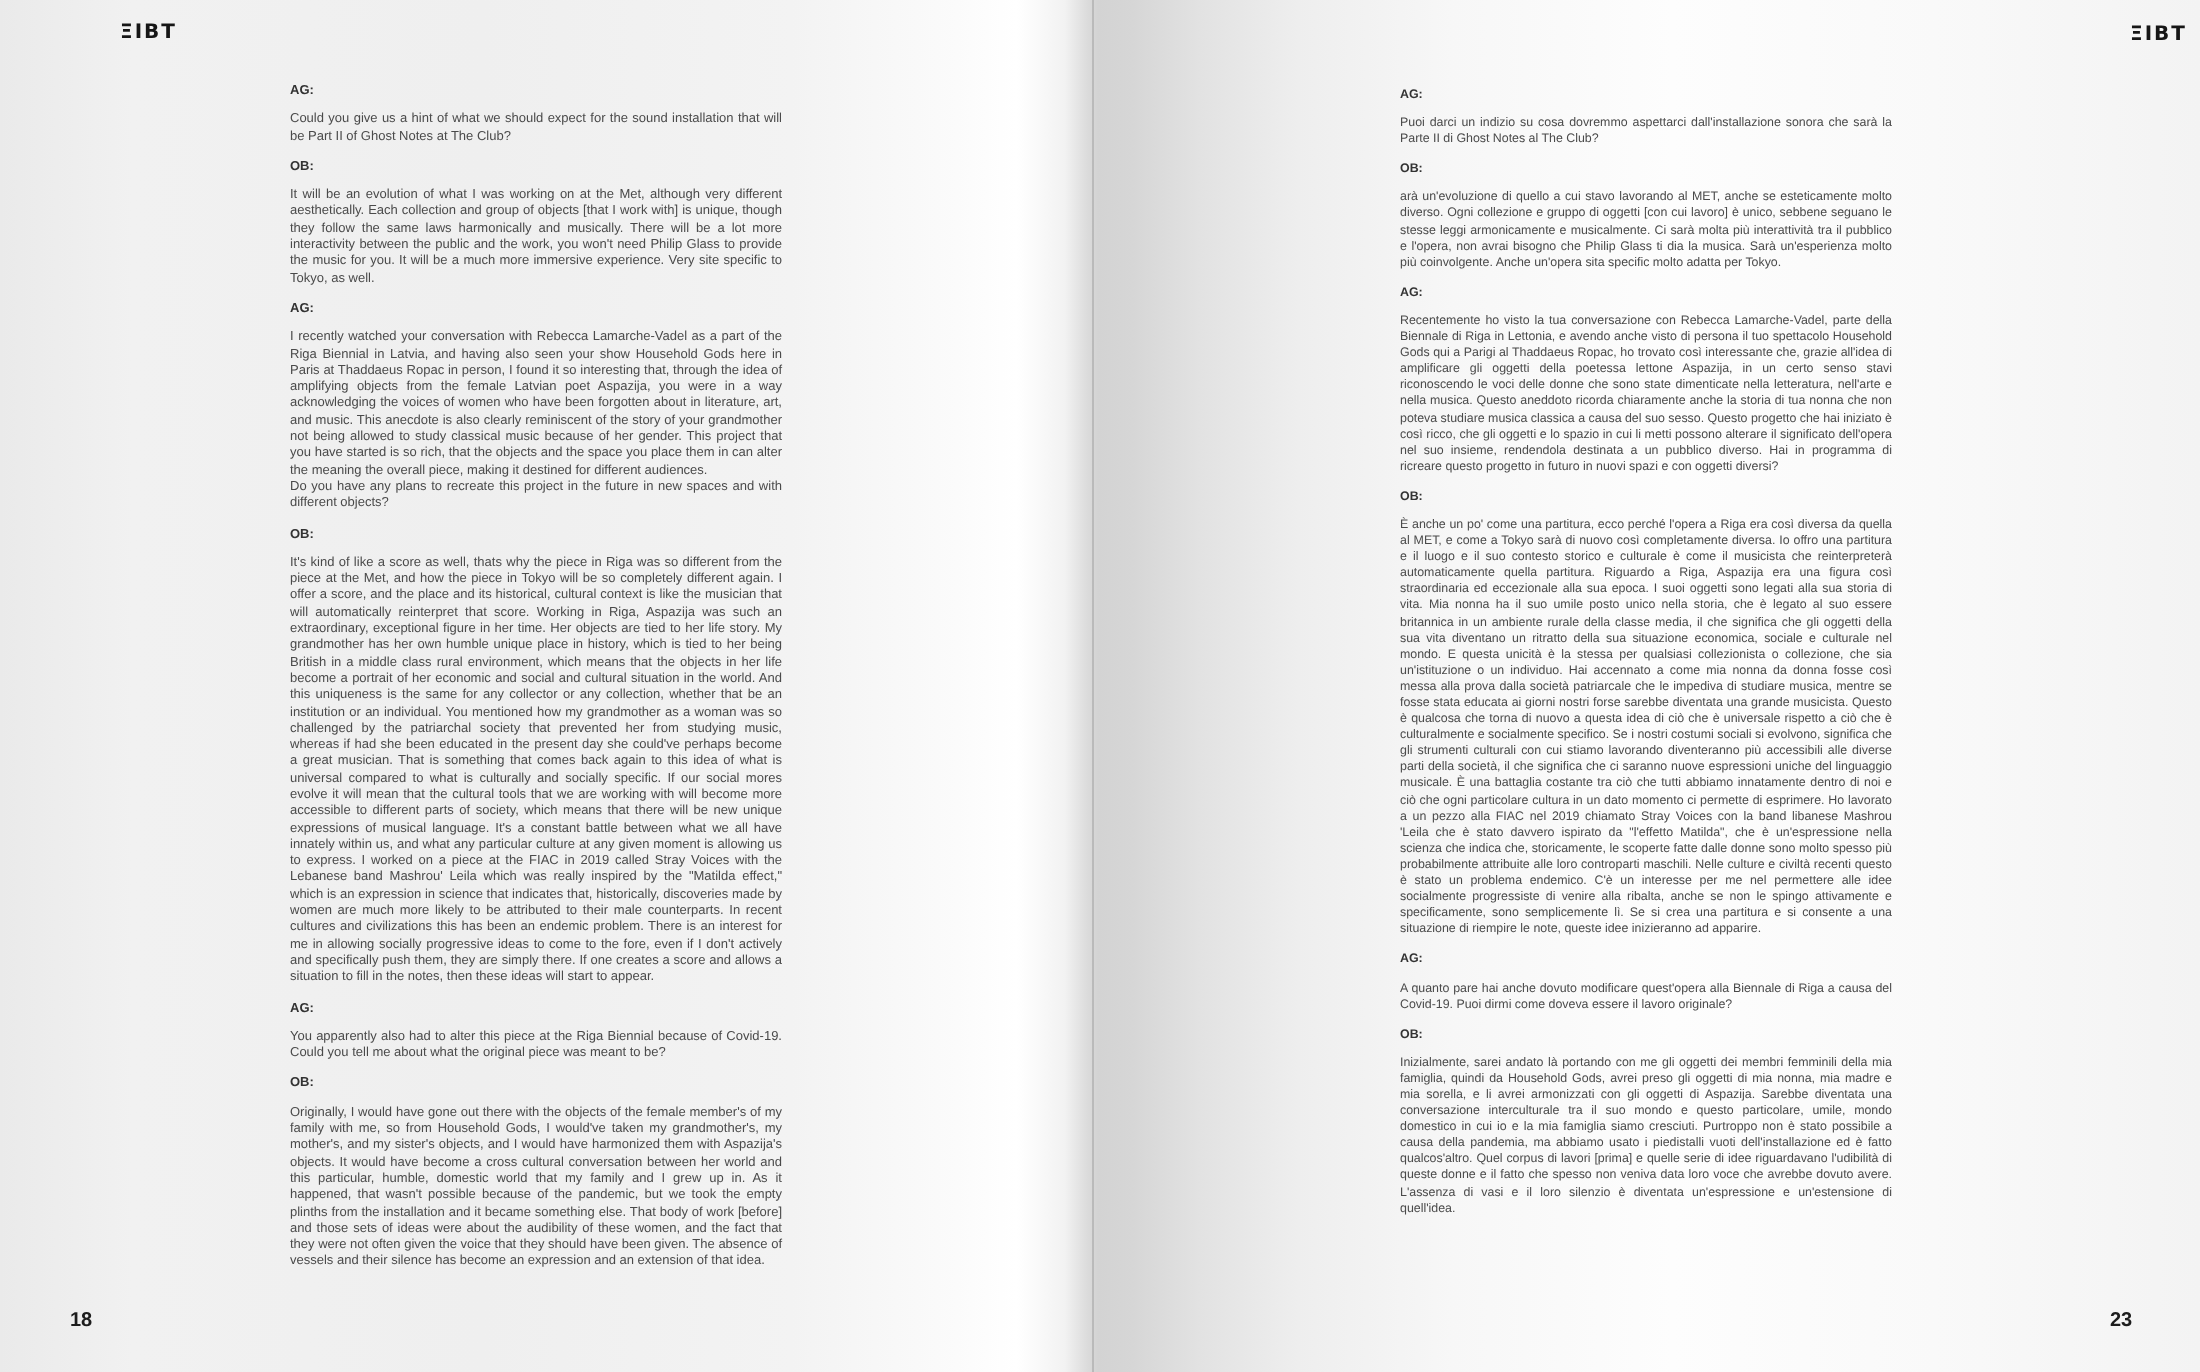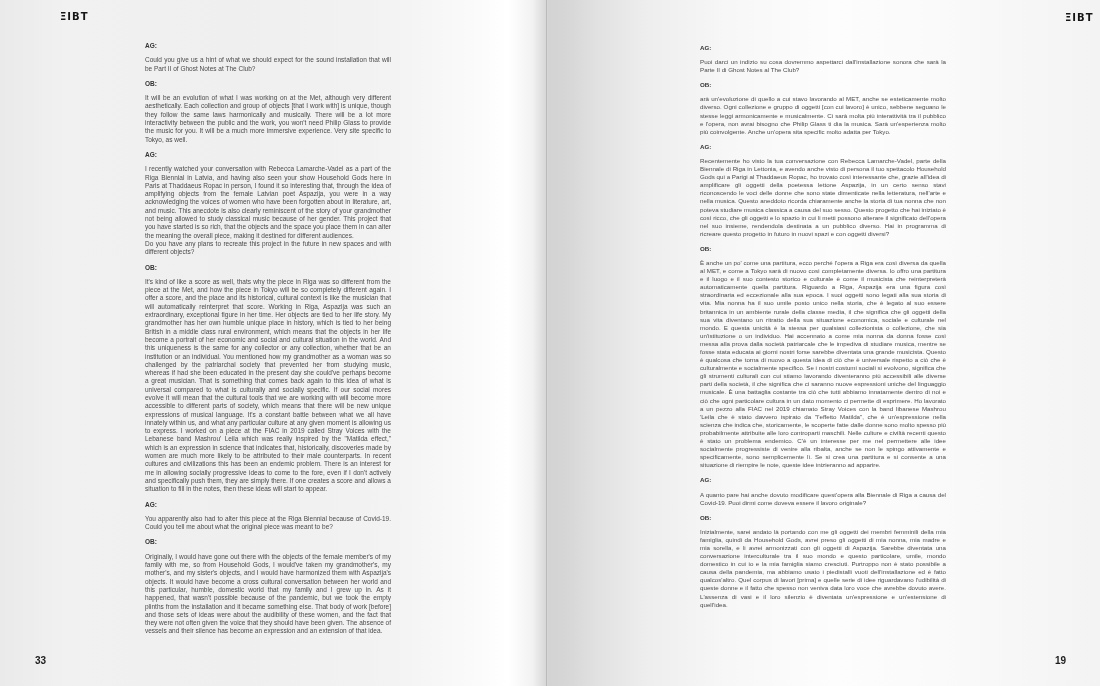--- a/index.html
+++ b/index.html
@@ -62,21 +62,21 @@
     <p class="speaker">OB:</p>
     <p class="para">It's kind of like a score as well, thats why the piece in Riga was so different from the piece at the Met, and how the piece in Tokyo will be so completely different again. I offer a score, and the place and its historical, cultural context is like the musician that will automatically reinterpret that score. Working in Riga, Aspazija was such an extraordinary, exceptional figure in her time. Her objects are tied to her life story. My grandmother has her own humble unique place in history, which is tied to her being British in a middle class rural environment, which means that the objects in her life become a portrait of her economic and social and cultural situation in the world. And this uniqueness is the same for any collector or any collection, whether that be an institution or an individual. You mentioned how my grandmother as a woman was so challenged by the patriarchal society that prevented her from studying music, whereas if had she been educated in the present day she could've perhaps become a great musician. That is something that comes back again to this idea of what is universal compared to what is culturally and socially specific. If our social mores evolve it will mean that the cultural tools that we are working with will become more accessible to different parts of society, which means that there will be new unique expressions of musical language. It's a constant battle between what we all have innately within us, and what any particular culture at any given moment is allowing us to express. I worked on a piece at the FIAC in 2019 called Stray Voices with the Lebanese band Mashrou' Leila which was really inspired by the "Matilda effect," which is an expression in science that indicates that, historically, discoveries made by women are much more likely to be attributed to their male counterparts. In recent cultures and civilizations this has been an endemic problem. There is an interest for me in allowing socially progressive ideas to come to the fore, even if I don't actively and specifically push them, they are simply there. If one creates a score and allows a situation to fill in the notes, then these ideas will start to appear.</p>
 
     <p class="speaker">AG:</p>
     <p class="para">You apparently also had to alter this piece at the Riga Biennial because of Covid-19. Could you tell me about what the original piece was meant to be?</p>
 
     <p class="speaker">OB:</p>
     <p class="para">Originally, I would have gone out there with the objects of the female member's of my family with me, so from Household Gods, I would've taken my grandmother's, my mother's, and my sister's objects, and I would have harmonized them with Aspazija's objects. It would have become a cross cultural conversation between her world and this particular, humble, domestic world that my family and I grew up in. As it happened, that wasn't possible because of the pandemic, but we took the empty plinths from the installation and it became something else. That body of work [before] and those sets of ideas were about the audibility of these women, and the fact that they were not often given the voice that they should have been given. The absence of vessels and their silence has become an expression and an extension of that idea.</p>
   </div>
 
-  <div class="page-number page-number-left">33</div>
+  <div class="page-number page-number-left">18</div>
 </div>
 
 <div>
   <div class="logo logo-right">ΞIBT</div>
 
   <div class="col col-right">
     <p class="speaker">AG:</p>
     <p class="para">Puoi darci un indizio su cosa dovremmo aspettarci dall'installazione sonora che sarà la Parte II di Ghost Notes al The Club?</p>
 
     <p class="speaker">OB:</p>
@@ -88,14 +88,14 @@
     <p class="speaker">OB:</p>
     <p class="para">È anche un po' come una partitura, ecco perché l'opera a Riga era così diversa da quella al MET, e come a Tokyo sarà di nuovo così completamente diversa. Io offro una partitura e il luogo e il suo contesto storico e culturale è come il musicista che reinterpreterà automaticamente quella partitura. Riguardo a Riga, Aspazija era una figura così straordinaria ed eccezionale alla sua epoca. I suoi oggetti sono legati alla sua storia di vita. Mia nonna ha il suo umile posto unico nella storia, che è legato al suo essere britannica in un ambiente rurale della classe media, il che significa che gli oggetti della sua vita diventano un ritratto della sua situazione economica, sociale e culturale nel mondo. E questa unicità è la stessa per qualsiasi collezionista o collezione, che sia un'istituzione o un individuo. Hai accennato a come mia nonna da donna fosse così messa alla prova dalla società patriarcale che le impediva di studiare musica, mentre se fosse stata educata ai giorni nostri forse sarebbe diventata una grande musicista. Questo è qualcosa che torna di nuovo a questa idea di ciò che è universale rispetto a ciò che è culturalmente e socialmente specifico. Se i nostri costumi sociali si evolvono, significa che gli strumenti culturali con cui stiamo lavorando diventeranno più accessibili alle diverse parti della società, il che significa che ci saranno nuove espressioni uniche del linguaggio musicale. È una battaglia costante tra ciò che tutti abbiamo innatamente dentro di noi e ciò che ogni particolare cultura in un dato momento ci permette di esprimere. Ho lavorato a un pezzo alla FIAC nel 2019 chiamato Stray Voices con la band libanese Mashrou 'Leila che è stato davvero ispirato da "l'effetto Matilda", che è un'espressione nella scienza che indica che, storicamente, le scoperte fatte dalle donne sono molto spesso più probabilmente attribuite alle loro controparti maschili. Nelle culture e civiltà recenti questo è stato un problema endemico. C'è un interesse per me nel permettere alle idee socialmente progressiste di venire alla ribalta, anche se non le spingo attivamente e specificamente, sono semplicemente lì. Se si crea una partitura e si consente a una situazione di riempire le note, queste idee inizieranno ad apparire.</p>
 
     <p class="speaker">AG:</p>
     <p class="para">A quanto pare hai anche dovuto modificare quest'opera alla Biennale di Riga a causa del Covid-19. Puoi dirmi come doveva essere il lavoro originale?</p>
 
     <p class="speaker">OB:</p>
     <p class="para">Inizialmente, sarei andato là portando con me gli oggetti dei membri femminili della mia famiglia, quindi da Household Gods, avrei preso gli oggetti di mia nonna, mia madre e mia sorella, e li avrei armonizzati con gli oggetti di Aspazija. Sarebbe diventata una conversazione interculturale tra il suo mondo e questo particolare, umile, mondo domestico in cui io e la mia famiglia siamo cresciuti. Purtroppo non è stato possibile a causa della pandemia, ma abbiamo usato i piedistalli vuoti dell'installazione ed è fatto qualcos'altro. Quel corpus di lavori [prima] e quelle serie di idee riguardavano l'udibilità di queste donne e il fatto che spesso non veniva data loro voce che avrebbe dovuto avere. L'assenza di vasi e il loro silenzio è diventata un'espressione e un'estensione di quell'idea.</p>
   </div>
 
-  <div class="page-number page-number-right">19</div>
+  <div class="page-number page-number-right">23</div>
 </div>
 
 </body></html>

